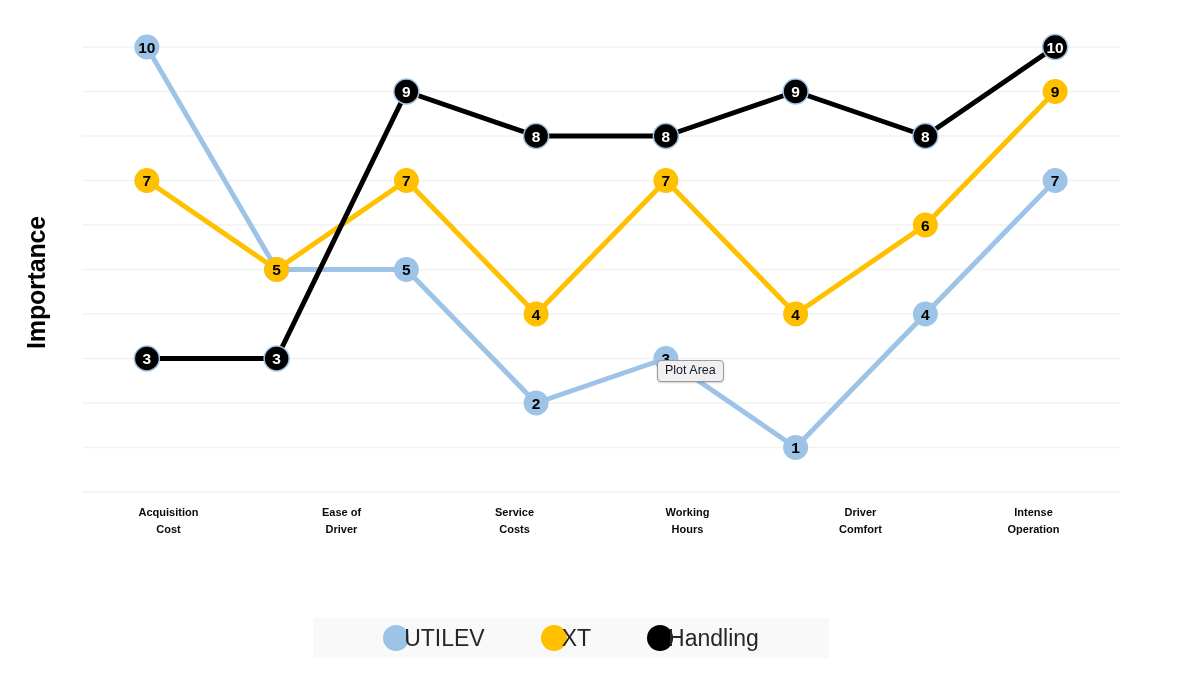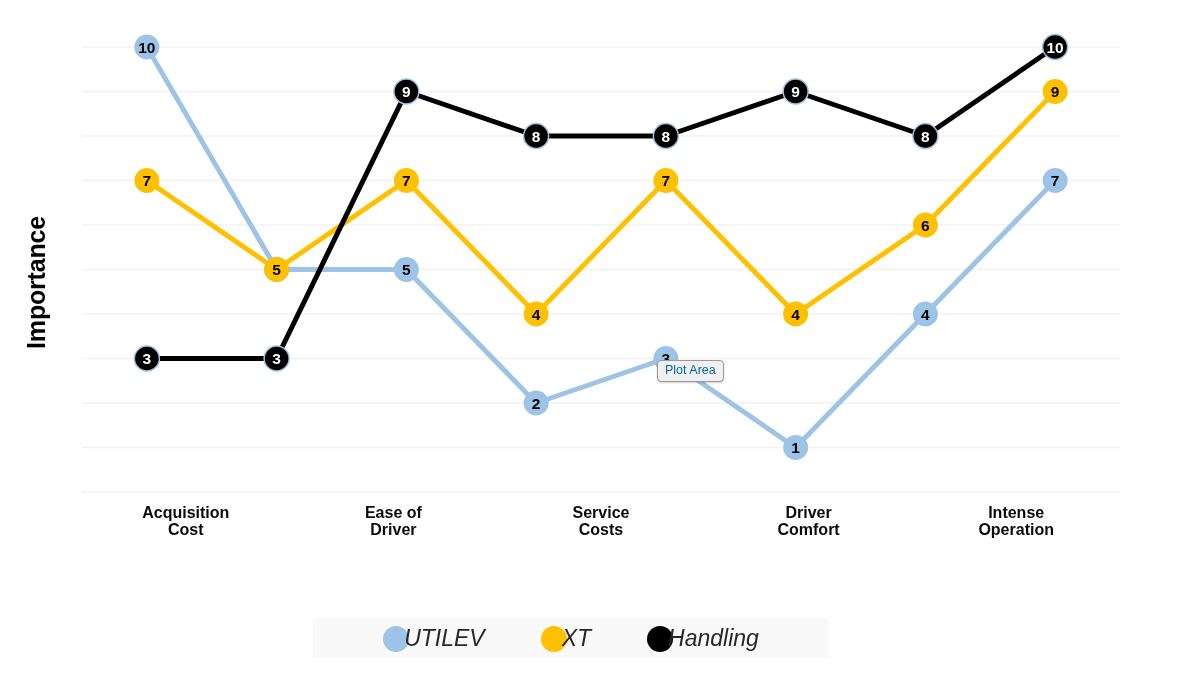--- a/index.html
+++ b/index.html
@@ -43,43 +43,42 @@
     position: absolute;
     left: 82px;
     top: 496px;
     width: 1038px;
     height: 60px;
     display: flex;
   }
   .cat-label {
     flex: 1 1 0;
     text-align: center;
-    font-size: 16px;
+    font-size: 11px;
     font-weight: bold;
     color: #0a0a0a;
     line-height: 17px;
     white-space: pre-line;
     padding-top: 8px;
   }
   .legend {
     position: absolute;
     left: 313px;
     top: 618px;
     width: 516px;
     height: 40px;
     background: #f9f9f9;
     display: flex;
     align-items: center;
     justify-content: center;
     gap: 56px;
   }
   .legend-item {
     display: flex;
-    align-items: flex-end;
-    font-style: italic;
+    align-items: center;
   }
   .legend-dot {
     width: 26px;
     height: 26px;
     border-radius: 50%;
     display: inline-block;
     margin-right: -5px;
   }
   .legend-text {
     font-size: 23px;
@@ -88,21 +87,21 @@
   }
   .tooltip {
     position: absolute;
     left: 657px;
     top: 360px;
     background: #f0f0f0;
     border: 1px solid #9a9a9a;
     border-radius: 4px;
     padding: 2px 7px 3px 7px;
     font-size: 12.5px;
-    color: #0369a1;
+    color: #0f172a;
     font-family: "Liberation Sans", sans-serif;
     box-shadow: 0 1px 2px rgba(0,0,0,0.18);
     line-height: 15px;
     white-space: nowrap;
   }
   .dlabel {
     font-size: 15.5px;
     font-weight: bold;
     font-family: "Liberation Sans", sans-serif;
     paint-order: stroke fill;
@@ -186,20 +185,22 @@
       </g>
     </svg>
 
   <div class="cat-labels" id="cat-labels">
       <div class="cat-label">Acquisition
 Cost</div>
       <div class="cat-label">Ease of
 Driver</div>
       <div class="cat-label">Service
 Costs</div>
+      <div class="cat-label">Working
+Hours</div>
       <div class="cat-label">Driver
 Comfort</div>
       <div class="cat-label">Intense
 Operation</div>
     </div>
 
   <div class="legend" id="legend">
       <div class="legend-item">
         <span class="legend-dot" style="background: rgb(157, 195, 230);"></span>
         <span class="legend-text">UTILEV</span>

